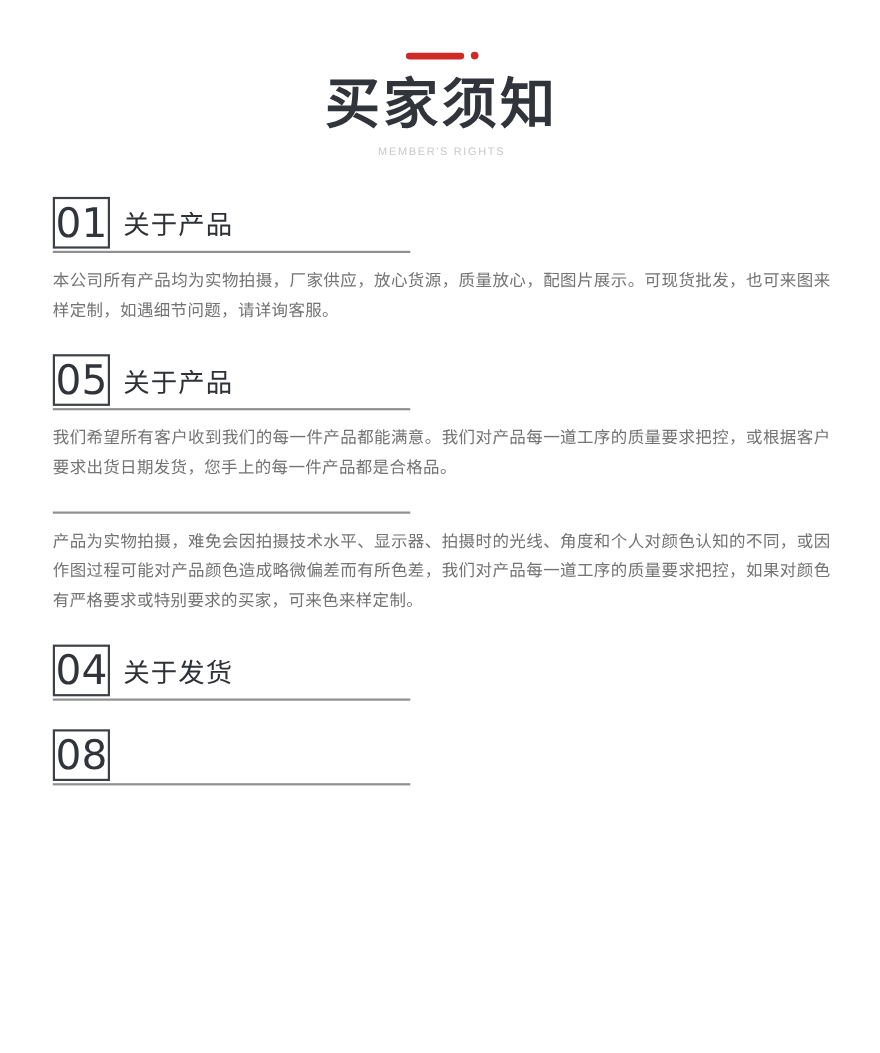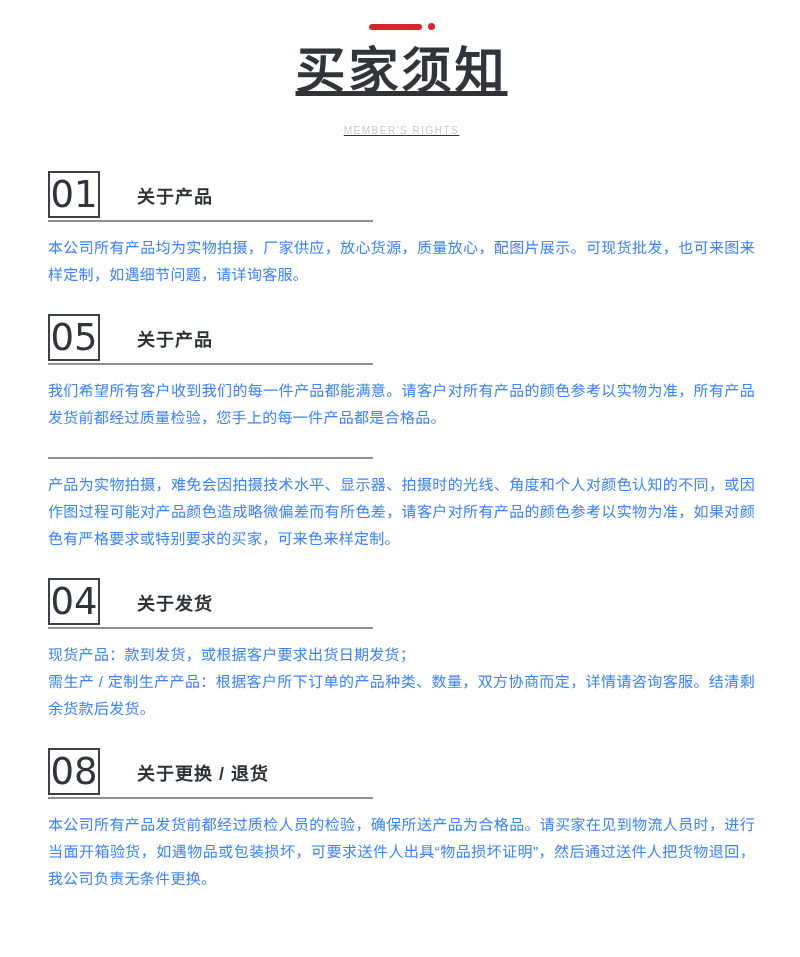--- a/index.html
+++ b/index.html
@@ -8,21 +8,21 @@
     width: 800px;
     height: 957px;
     margin: 0 auto;
     font-family: "Liberation Sans", "DejaVu Sans", sans-serif;
     color: #333333;
     overflow: hidden;
   }
   .page { padding: 0 45px 0 48px; }
 
   
-  .header { text-align: center; padding-top: 23px; text-decoration: underline; }
+  .header { text-align: center; padding-top: 47px; }
   .accent {
     display: flex;
     align-items: center;
     justify-content: center;
     gap: 6px;
     height: 7px;
   }
   .accent-line {
     width: 53px; height: 6px;
     background: #d02a28;
@@ -35,61 +35,61 @@
   }
   .title {
     margin-top: 12px;
     font-size: 50px;
     line-height: 58px;
     font-weight: bold;
     color: #31353b;
     letter-spacing: 3px;
   }
   .subtitle {
-    margin-top: 25px;
+    margin-top: 9px;
     font-size: 10px;
     line-height: 12px;
     color: #c8c8c8;
     letter-spacing: 1.5px;
   }
 
   
   .section { margin-top: 26px; }
   .section.first { margin-top: 34px; }
-  .sec-head { display: flex; align-items: center; gap: 12px; }
+  .sec-head { display: flex; align-items: center; }
   .num-box {
     width: 52px; height: 47px;
     border: 2px solid #3d4147;
     display: flex;
     align-items: center;
     justify-content: center;
     font-family: "DejaVu Sans", sans-serif;
     font-size: 37px;
     line-height: 1;
     color: #31353b;
     flex: none;
   }
   .sec-title {
-    margin-left: 25px;
-    font-size: 18px;
-    font-weight: bold;
+    margin-left: 12px;
+    font-size: 24px;
+    font-weight: normal;
     color: #2e3237;
     letter-spacing: 1px;
   }
   .sec-line {
     margin-top: 2px;
     width: 325px;
     height: 2px;
     background: #8f8f8f;
   }
   .sec-body {
     margin-top: 12px;
     font-size: 15px;
     line-height: 27px;
-    color: #3b82f6;
+    color: #737373;
     letter-spacing: 0.3px;
     white-space: pre-line;
     text-align: justify;
   }
 </style>
 </head>
 <body>
 
 <div class="page">
 
@@ -114,44 +114,40 @@
   </div>
 
   <div class="section">
     <div class="sec-head">
       <div class="num-box">
         <span>05</span>
       </div>
       <div class="sec-title">关于产品</div>
     </div>
     <div class="sec-line"></div>
-    <div class="sec-body">我们希望所有客户收到我们的每一件产品都能满意。请客户对所有产品的颜色参考以实物为准，所有产品发货前都经过质量检验，您手上的每一件产品都是合格品。</div>
+    <div class="sec-body">我们希望所有客户收到我们的每一件产品都能满意。我们对产品每一道工序的质量要求把控，或根据客户要求出货日期发货，您手上的每一件产品都是合格品。</div>
   </div>
 
   <div class="section">
     <div class="sec-line"></div>
-    <div class="sec-body">产品为实物拍摄，难免会因拍摄技术水平、显示器、拍摄时的光线、角度和个人对颜色认知的不同，或因作图过程可能对产品颜色造成略微偏差而有所色差，请客户对所有产品的颜色参考以实物为准，如果对颜色有严格要求或特别要求的买家，可来色来样定制。</div>
+    <div class="sec-body">产品为实物拍摄，难免会因拍摄技术水平、显示器、拍摄时的光线、角度和个人对颜色认知的不同，或因作图过程可能对产品颜色造成略微偏差而有所色差，我们对产品每一道工序的质量要求把控，如果对颜色有严格要求或特别要求的买家，可来色来样定制。</div>
   </div>
 
   <div class="section">
     <div class="sec-head">
       <div class="num-box">
         <span>04</span>
       </div>
       <div class="sec-title">关于发货</div>
     </div>
     <div class="sec-line"></div>
-    <div class="sec-body">现货产品：款到发货，或根据客户要求出货日期发货；
-需生产 / 定制生产产品：根据客户所下订单的产品种类、数量，双方协商而定，详情请咨询客服。结清剩余货款后发货。</div>
   </div>
 
   <div class="section">
     <div class="sec-head">
       <div class="num-box">
         <span>08</span>
       </div>
-      <div class="sec-title">关于更换 / 退货</div>
     </div>
     <div class="sec-line"></div>
-    <div class="sec-body">本公司所有产品发货前都经过质检人员的检验，确保所送产品为合格品。请买家在见到物流人员时，进行当面开箱验货，如遇物品或包装损坏，可要求送件人出具“物品损坏证明”，然后通过送件人把货物退回，我公司负责无条件更换。</div>
   </div>
 
 </div>
 
 </body></html>

